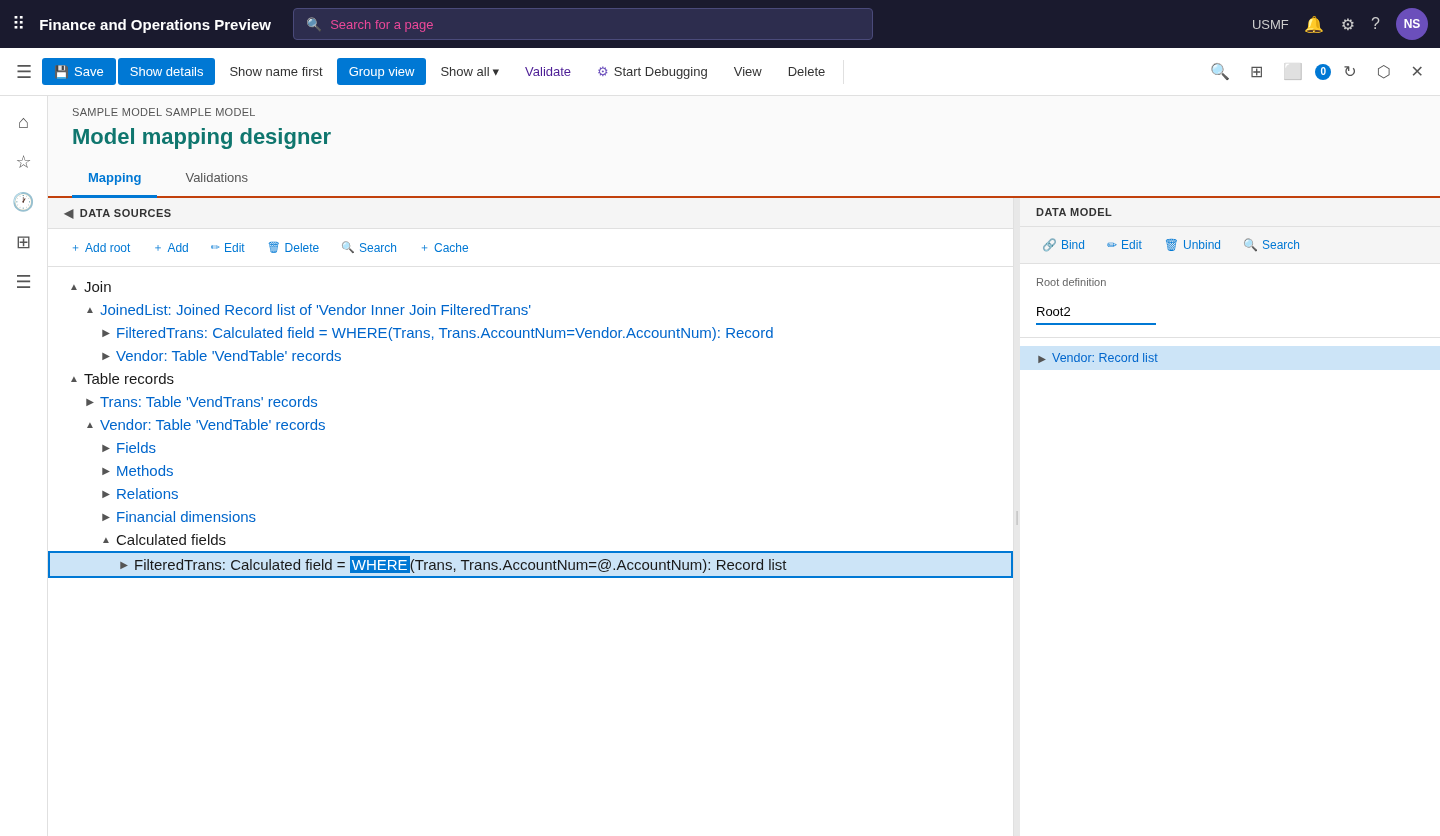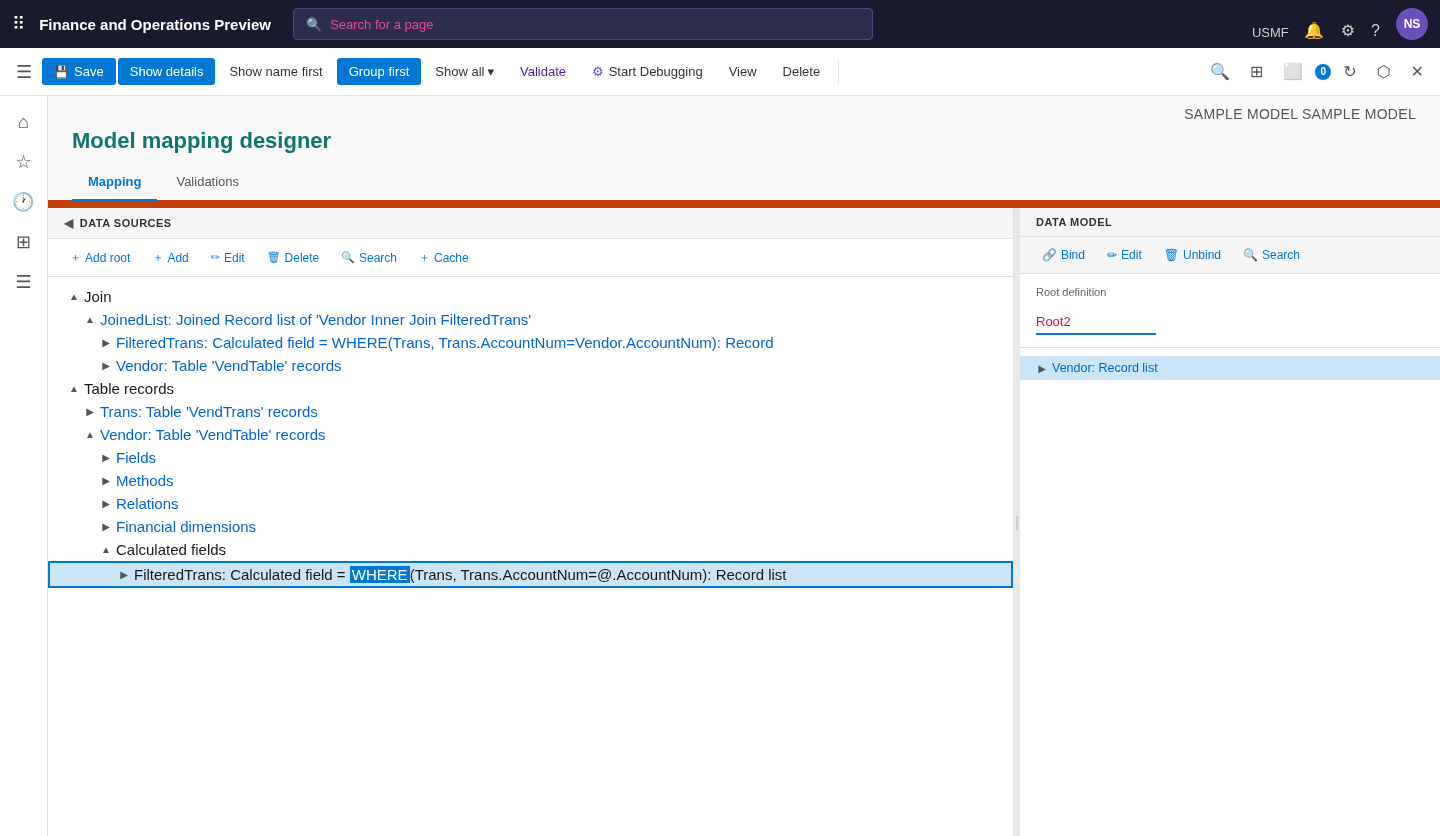--- a/index.html
+++ b/index.html
@@ -10,21 +10,21 @@
       display: flex; align-items: center; background: #1a1a2e; height: 48px; padding: 0 12px; gap: 10px;
     }
     .top-nav .apps-icon { color: #fff; font-size: 18px; cursor: pointer; margin-right: 4px; }
     .top-nav .app-title { color: #fff; font-size: 15px; font-weight: 600; white-space: nowrap; margin-right: 12px; }
     .top-nav .search-bar {
       flex: 1; max-width: 580px; height: 32px; background: #2d2d4e; border: 1px solid #4a4a7a;
       border-radius: 4px; display: flex; align-items: center; padding: 0 12px; gap: 8px; cursor: text;
     }
     .top-nav .search-bar .search-icon-nav { color: #aaa; font-size: 13px; }
     .top-nav .search-bar .search-text { color: #ec4899; font-size: 13px; }
-    .top-nav .nav-right { margin-left: auto; display: flex; align-items: flex-end; gap: 16px; }
+    .top-nav .nav-right { margin-left: auto; display: flex; align-items: center; gap: 16px; }
     .top-nav .nav-right .nav-label { color: #ccc; font-size: 13px; }
     .top-nav .nav-right .nav-icon { color: #ccc; font-size: 16px; cursor: pointer; }
     .top-nav .nav-right .avatar {
       width: 32px; height: 32px; border-radius: 50%; background: #6b4fbb;
       display: flex; align-items: center; justify-content: center; color: #fff; font-size: 12px; font-weight: 600; cursor: pointer;
     }
 
     
     .action-bar {
       display: flex; align-items: center; background: #fff; height: 48px; padding: 0 8px; gap: 2px;
@@ -52,27 +52,27 @@
     .sidebar {
       width: 48px; background: #fff; border-right: 1px solid #e0e0e0;
       display: flex; flex-direction: column; align-items: center; padding-top: 8px; gap: 4px;
     }
     .sidebar-icon { width: 36px; height: 36px; display: flex; align-items: center; justify-content: center; cursor: pointer; border-radius: 4px; color: #555; font-size: 18px; }
 
     
     .content { flex: 1; display: flex; flex-direction: column; overflow: hidden; background: #fafafa; }
 
     
-    .breadcrumb { padding: 10px 24px 2px; font-size: 14px; color: #555; text-transform: uppercase; letter-spacing: 0.3px; text-align: right; }
+    .breadcrumb { padding: 10px 24px 2px; font-size: 11px; color: #555; text-transform: uppercase; letter-spacing: 0.3px; }
 
     
     .page-title { padding: 4px 24px 12px; font-size: 22px; font-weight: 600; color: #0f766e; }
 
     
-    .tabs { display: flex; padding: 0 24px; border-bottom: 8px solid #c2410c; gap: 3px; }
+    .tabs { display: flex; padding: 0 24px; border-bottom: 2px solid #c2410c; gap: 12px; }
     .tab { padding: 8px 16px 10px; font-size: 13px; cursor: pointer; color: #555; border-bottom: 3px solid transparent; margin-bottom: -2px; }
     .tab.active { color: #0078d4; border-bottom: 3px solid #0078d4; font-weight: 600; }
 
     
     .mapping-container { display: flex; flex: 1; overflow: hidden; }
 
     
     .data-sources-panel {
       flex: 1; display: flex; flex-direction: column; overflow: hidden; border-right: 1px solid #e0e0e0;
     }
@@ -110,21 +110,21 @@
       display: flex; align-items: center; gap: 2px; padding: 6px 12px;
       background: #f5f5f5; border-bottom: 1px solid #e0e0e0;
     }
     .data-model-toolbar-btn {
       display: flex; align-items: center; gap: 4px; padding: 5px 10px; border: none;
       background: transparent; cursor: pointer; font-size: 12px; color: #0078d4; border-radius: 3px;
     }
 
     .root-definition { padding: 12px 16px; border-bottom: 1px solid #e0e0e0; background: #fff; }
     .root-def-label { font-size: 11px; color: #666; margin-bottom: 16px; }
-    .root-def-value { font-size: 13px; color: #be185d; border-bottom: 2px solid #0078d4; padding-bottom: 4px; display: inline-block; min-width: 120px; }
+    .root-def-value { font-size: 13px; color: #000000; border-bottom: 2px solid #0078d4; padding-bottom: 4px; display: inline-block; min-width: 120px; }
 
     .dm-tree { flex: 1; overflow-y: auto; background: #fff; padding: 8px 0; }
     .dm-tree-item { display: flex; align-items: center; padding: 5px 12px; cursor: pointer; }
     .dm-tree-item.selected { background: #cce4f7; }
     .dm-tree-item .expand-icon { width: 20px; text-align: center; color: #555; font-size: 10px; }
     .dm-tree-item .item-label { font-size: 12.5px; color: #0066cc; }
 
     
     .resizer { width: 6px; background: #e8e8e8; cursor: col-resize; position: relative; display: flex; align-items: center; justify-content: center; }
     .resizer::after { content: '|'; color: #bbb; font-size: 14px; }
@@ -166,21 +166,21 @@
     <span class="btn-icon">💾</span>
     <span>Save</span>
   </button>
   <button class="action-bar-btn secondary">
     <span>Show details</span>
   </button>
   <button class="action-bar-btn ghost">
     <span>Show name first</span>
   </button>
   <button class="action-bar-btn secondary">
-    <span>Group first</span>
+    <span>Group view</span>
   </button>
   <button class="action-bar-btn ghost dropdown-btn">
     <span>Show all</span>
     <span>▾</span>
   </button>
   <button class="action-bar-btn validate-btn">
     <span>Validate</span>
   </button>
   <button class="action-bar-btn ghost">
     <span class="debug-icon">⚙</span>

